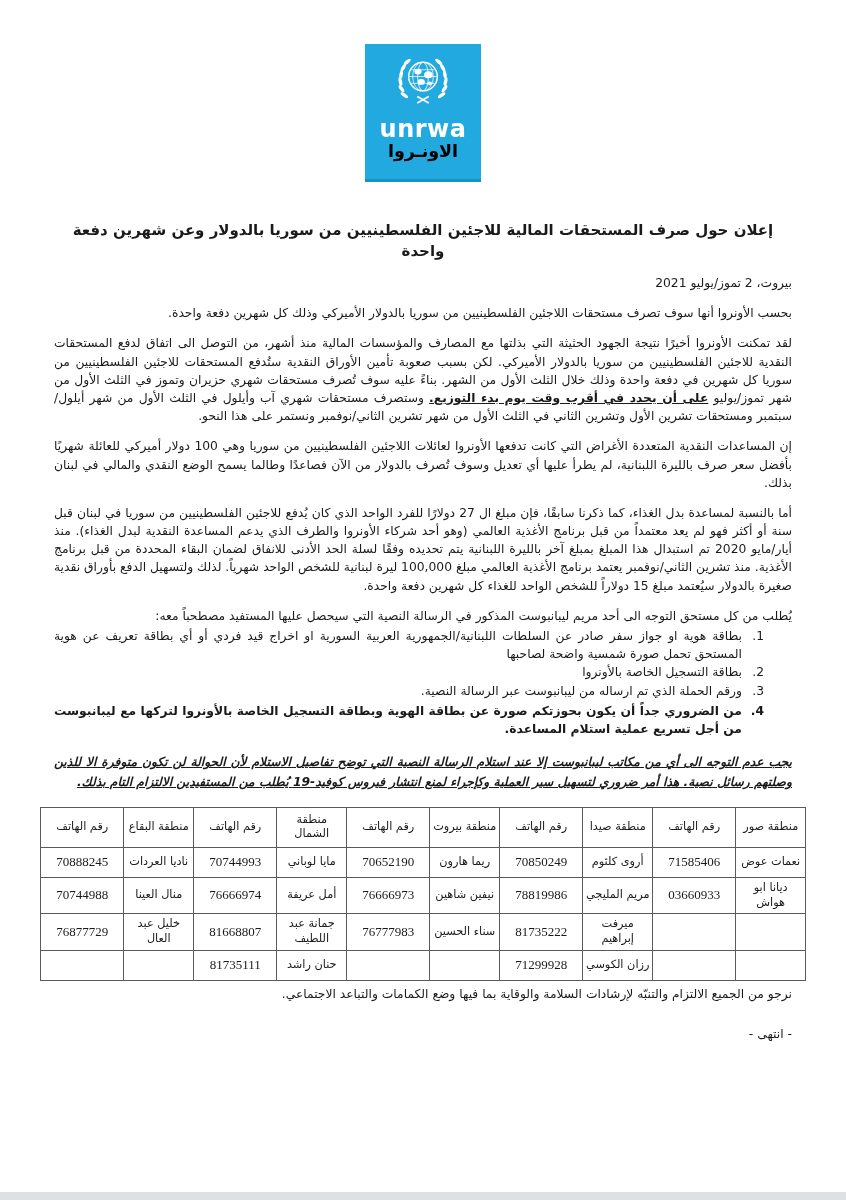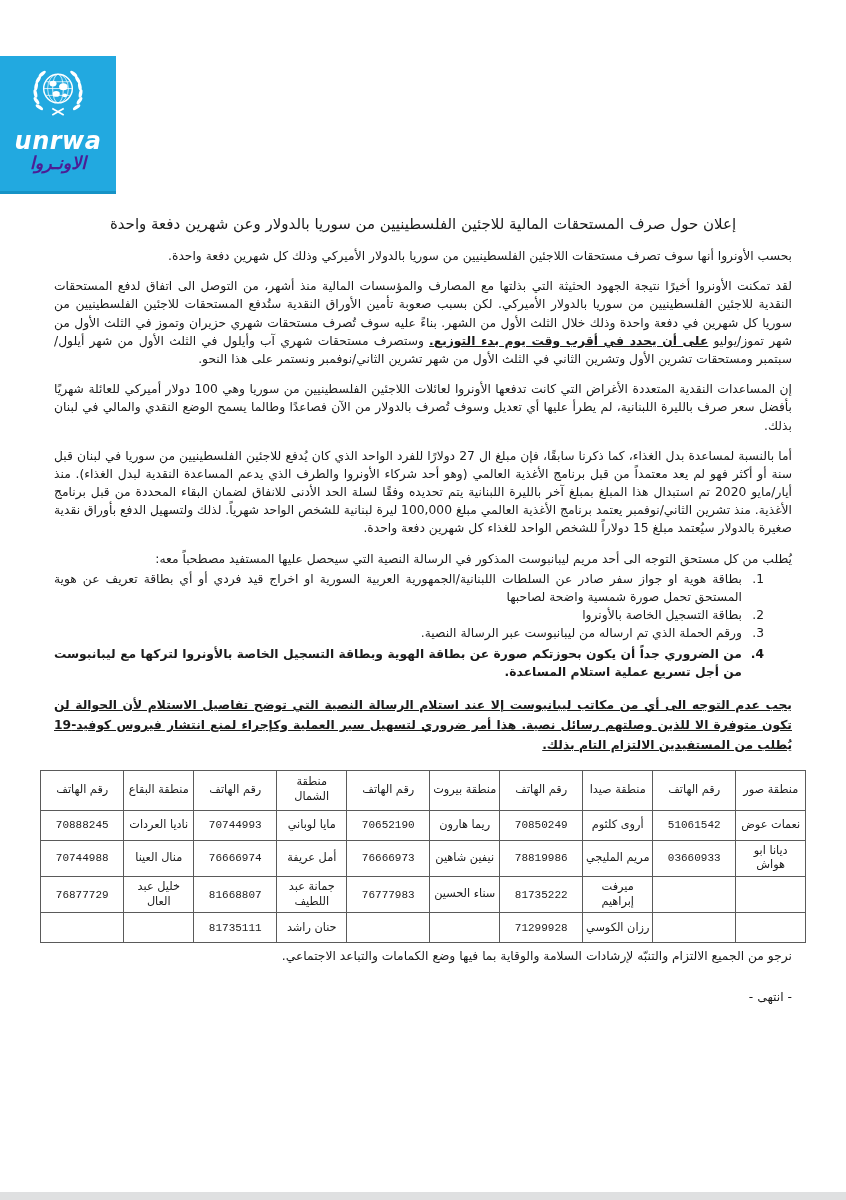--- a/index.html
+++ b/index.html
@@ -11,64 +11,65 @@
     width: 846px;
     height: 1200px;
     margin: 0 auto;
     background: #ffffff;
     overflow: hidden;
     direction: rtl;
     color: #1a1a1a;
   }
 
   
-  .logo-wrap { padding-top: 56px; display: flex; justify-content: flex-end; font-style: italic; }
+  .logo-wrap { padding-top: 44px; display: flex; justify-content: center; }
   .logo {
     width: 116px; height: 138px;
     background: #22a9e0;
     border-bottom: 3px solid #1693c6;
     display: flex; flex-direction: column; align-items: center;
     justify-content: flex-start;
     padding-top: 8px;
   }
   .logo svg { width: 86px; height: 62px; display: block; }
   .logo .en {
     color: #fff; font-weight: bold; font-size: 24px; line-height: 1;
     letter-spacing: 0.5px; direction: ltr; margin-top: 3px;
     font-family: "DejaVu Sans", sans-serif;
   }
   .logo .ar {
-    color: #4c1d95; font-weight: bold; font-size: 17.5px; line-height: 1.15;
+    color: #000000; font-weight: bold; font-size: 17.5px; line-height: 1.15;
   }
 
   
   .content { padding: 0 54px; }
   .title {
-    margin-top: 20px;
+    margin-top: 38px;
     text-align: center;
-    font-weight: normal;
+    font-weight: bold;
     font-size: 15px;
     line-height: 1.4;
   }
   .dateline { margin-top: 17px; font-size: 12.4px; }
 
   .content p { font-size: 12.3px; line-height: 1.48; text-align: justify; margin-top: 12px; }
   .emph { font-weight: bold; text-decoration: underline; }
 
   .req-list { margin-top: 2px; }
   .req-item { display: flex; font-size: 12.3px; line-height: 1.48; padding-right: 28px; }
   .req-item .n { width: 22px; flex: 0 0 22px; }
   .req-item .t { flex: 1; text-align: justify; }
   .req-item.b4 { font-weight: bold; margin-top: 2px; }
 
   .warning {
     margin-top: 15px !important;
     font-weight: bold;
     text-decoration: underline;
     line-height: 1.62 !important;
+    font-style: italic;
   }
 
   
   table.contacts {
     width: calc(100% + 28px);
     margin: 14px -14px 0 -14px;
     border-collapse: collapse;
     table-layout: fixed;
     font-size: 11.3px;
   }
@@ -77,21 +78,21 @@
     text-align: center;
     vertical-align: middle;
     padding: 3px 2px;
     line-height: 1.3;
     overflow: hidden;
   }
   table.contacts th { font-weight: 400; height: 40px; }
   table.contacts th:nth-child(odd)  { width: 9.1%; }
   table.contacts th:nth-child(even) { width: 10.9%; }
   table.contacts td { height: 30px; }
-  table.contacts td.num { font-size: 11px; direction: ltr; font-family: Liberation Mono, monospace; }
+  table.contacts td.num { font-size: 13px; direction: ltr; font-family: Liberation Serif, serif; }
 
   
   .hours { text-indent: 16px; }
   .safety { margin-top: 4px !important; }
   .wish { margin-top: 14px !important; }
   .end-marker { margin-top: 22px !important; text-align: center; font-size: 12.3px; }
 
   .bottom-edge {
     position: absolute; bottom: 0; left: 0;
     width: 100%; height: 8px; background: #dfe0e1;
@@ -144,20 +145,21 @@
       </svg>
       <div class="en">unrwa</div>
       <div class="ar">الاونـروا</div>
     </div>
   </div>
 
   <div class="content">
 
     <h1 class="title">إعلان حول صرف المستحقات المالية للاجئين الفلسطينيين من سوريا بالدولار وعن شهرين دفعة واحدة</h1>
 
+    <p class="dateline">بيروت، 2 تموز/يوليو 2021</p>
 
     <p>بحسب الأونروا أنها سوف تصرف مستحقات اللاجئين الفلسطينيين من سوريا بالدولار الأميركي وذلك كل شهرين دفعة واحدة.</p>
 
     <p><span>لقد تمكنت الأونروا أخيرًا نتيجة الجهود الحثيثة التي بذلتها مع المصارف والمؤسسات المالية منذ أشهر، من التوصل الى اتفاق لدفع المستحقات النقدية للاجئين الفلسطينيين من سوريا بالدولار الأميركي. لكن بسبب صعوبة تأمين الأوراق النقدية ستُدفع المستحقات للاجئين الفلسطينيين من سوريا كل شهرين في دفعة واحدة وذلك خلال الثلث الأول من الشهر. بناءً عليه سوف تُصرف مستحقات شهري حزيران وتموز في الثلث الأول من شهر تموز/يوليو </span><span class="emph">على أن يحدد في أقرب وقت يوم بدء التوزيع.</span><span> وستصرف مستحقات شهري آب وأيلول في الثلث الأول من شهر أيلول/سبتمبر ومستحقات تشرين الأول وتشرين الثاني في الثلث الأول من شهر تشرين الثاني/نوفمبر ونستمر على هذا النحو.</span></p>
 
     <p>إن المساعدات النقدية المتعددة الأغراض التي كانت تدفعها الأونروا لعائلات اللاجئين الفلسطينيين من سوريا وهي 100 دولار أميركي للعائلة شهريًا بأفضل سعر صرف بالليرة اللبنانية، لم يطرأ عليها أي تعديل وسوف تُصرف بالدولار من الآن فصاعدًا وطالما يسمح الوضع النقدي والمالي في لبنان بذلك.</p>
 
     <p>أما بالنسبة لمساعدة بدل الغذاء، كما ذكرنا سابقًا، فإن مبلغ ال 27 دولارًا للفرد الواحد الذي كان يُدفع للاجئين الفلسطينيين من سوريا في لبنان قبل سنة أو أكثر فهو لم يعد معتمداً من قبل برنامج الأغذية العالمي (وهو أحد شركاء الأونروا والطرف الذي يدعم المساعدة النقدية لبدل الغذاء). منذ أيار/مايو 2020 تم استبدال هذا المبلغ بمبلغ آخر بالليرة اللبنانية يتم تحديده وفقًا لسلة الحد الأدنى للانفاق لضمان البقاء المحددة من قبل برنامج الأغذية. منذ تشرين الثاني/نوفمبر يعتمد برنامج الأغذية العالمي مبلغ 100,000 ليرة لبنانية للشخص الواحد شهرياً. لذلك ولتسهيل الدفع بأوراق نقدية صغيرة بالدولار سيُعتمد مبلغ 15 دولاراً للشخص الواحد للغذاء كل شهرين دفعة واحدة.</p>
 
     <p>يُطلب من كل مستحق التوجه الى أحد مريم ليبانبوست المذكور في الرسالة النصية التي سيحصل عليها المستفيد مصطحباً معه:</p>
@@ -195,21 +197,21 @@
             <th>رقم الهاتف</th>
             <th>منطقة الشمال</th>
             <th>رقم الهاتف</th>
             <th>منطقة البقاع</th>
             <th>رقم الهاتف</th>
           </tr>
       </thead>
       <tbody id="contacts-body">
           <tr>
             <td class="name">نعمات عوض</td>
-            <td class="num">51061542</td>
+            <td class="num">71585406</td>
             <td class="name">أروى كلثوم</td>
             <td class="num">70850249</td>
             <td class="name">ريما هارون</td>
             <td class="num">70652190</td>
             <td class="name">مايا لوباني</td>
             <td class="num">70744993</td>
             <td class="name">ناديا العردات</td>
             <td class="num">70888245</td>
           </tr>
           <tr>

